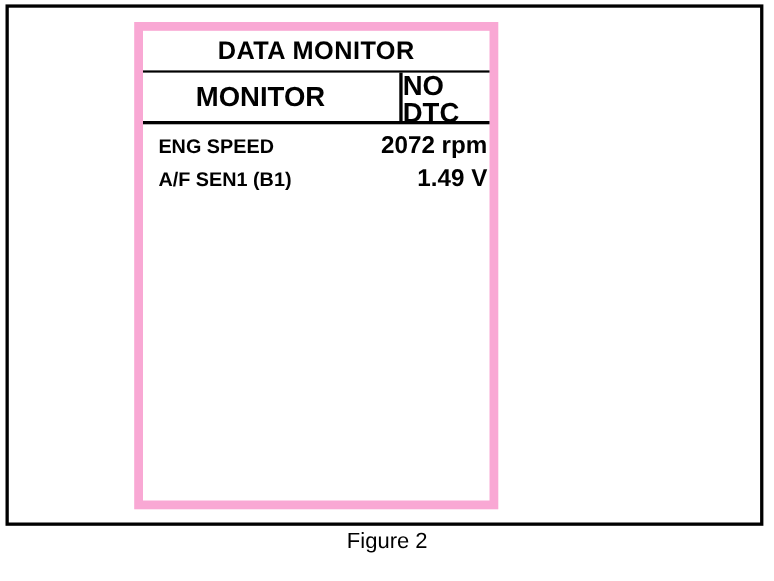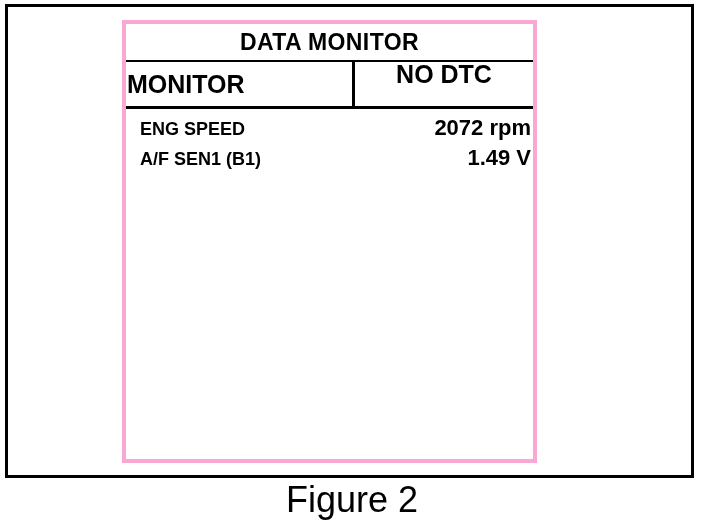--- a/index.html
+++ b/index.html
@@ -26,24 +26,24 @@
     box-sizing: border-box;
     border: 3px solid #000000;
     background: #ffffff;
   }
 
   
   #scan-tool-panel {
     position: absolute;
     left: 114px;
     top: 13px;
-    width: 415px;
+    width: 331px;
     height: 443px;
     box-sizing: border-box;
-    border: 4px solid #f9a8d4;
+    border: 8px solid #f9a8d4;
     background: #ffffff;
     display: flex;
     flex-direction: column;
   }
 
   
   #panel-title-row {
     height: 38px;
     flex: 0 0 38px;
     box-sizing: border-box;
@@ -67,20 +67,21 @@
     border-bottom: 3px solid #000000;
     display: flex;
   }
   #header-cell-left {
     box-sizing: border-box;
     width: 229px;
     border-right: 3px solid #000000;
     display: flex;
     align-items: center;
     padding-left: 1px;
+    margin-left: 47px;
   }
   #header-cell-right {
     box-sizing: border-box;
     flex: 1 1 auto;
     display: flex;
     align-items: flex-start;
     justify-content: center;
   }
   .header-text {
     font-size: 25px;
@@ -125,21 +126,21 @@
     letter-spacing: 0.2px;
   }
 
   
   #figure-caption {
     position: absolute;
     left: 0;
     top: 482px;
     width: 704px;
     text-align: center;
-    font-size: 36px;
+    font-size: 20px;
     line-height: 1;
   }
 </style>
 </head>
 <body>
 
 <div id="figure-frame">
 
   <div id="scan-tool-panel">
 

